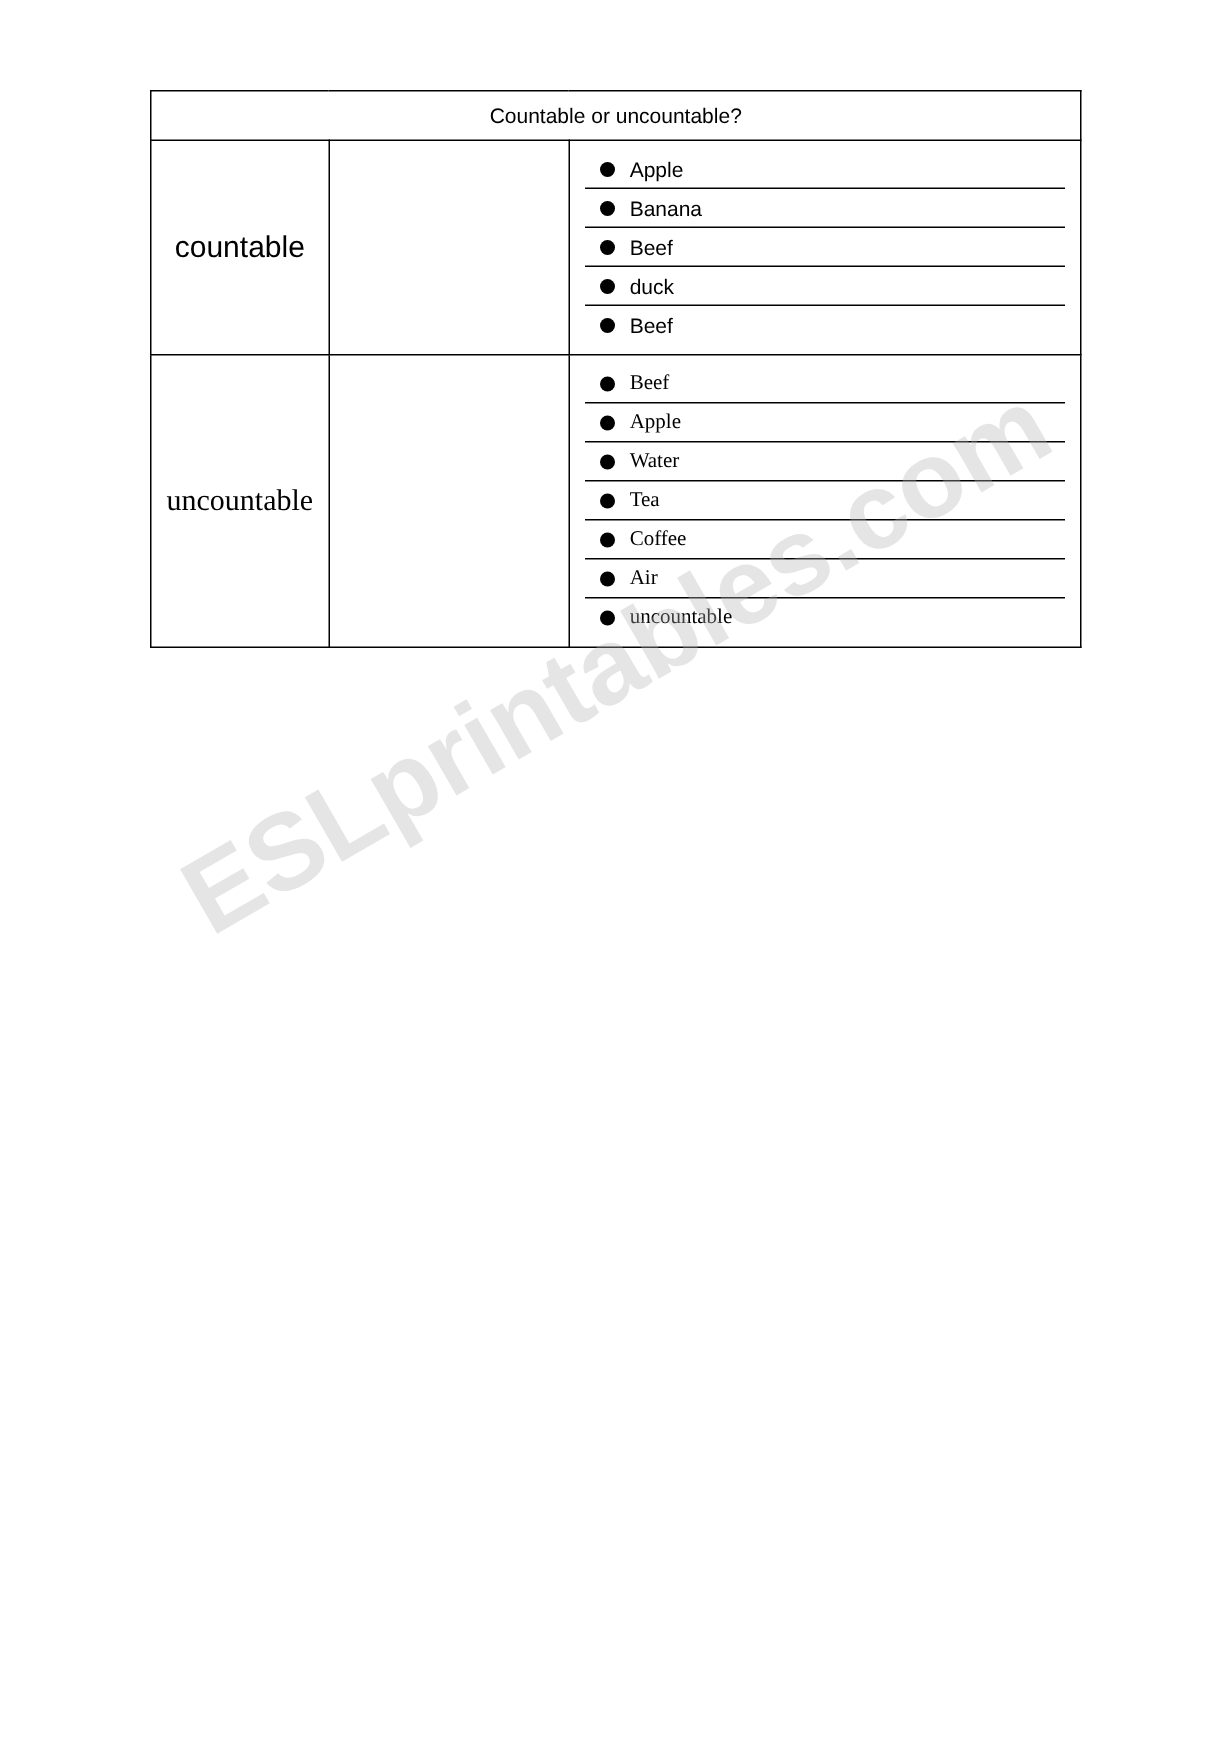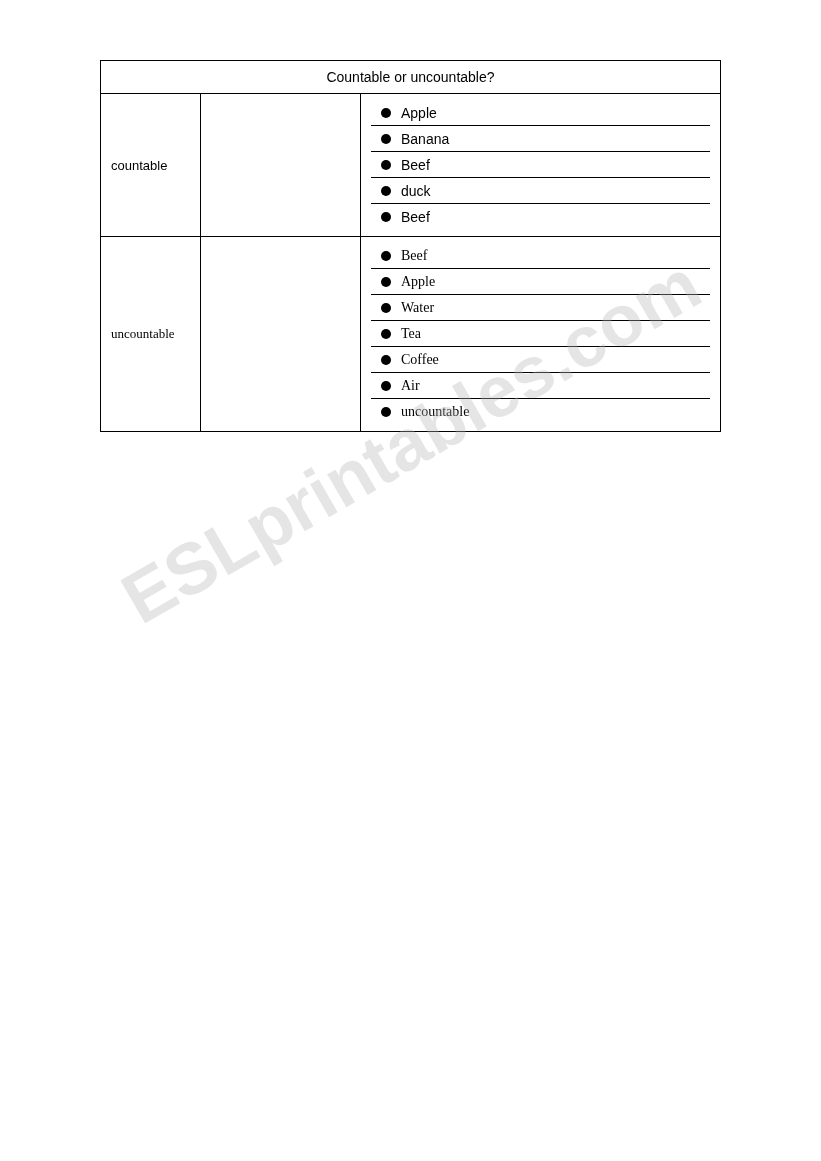--- a/index.html
+++ b/index.html
@@ -43,33 +43,34 @@
       width: 100%;
       border-collapse: collapse;
       border: 1px solid #000;
     }
 
     .worksheet-table th,
     .worksheet-table td {
       border: 1px solid #000;
       padding: 6px 10px;
       vertical-align: middle;
+      text-align: center;
     }
 
     .header-row th {
       font-weight: normal;
       font-size: 14px;
       padding: 8px;
     }
 
     .category-cell {
       width: 100px;
       text-align: left;
       vertical-align: middle;
-      font-size: 13px;
+      font-size: 20px;
     }
 
     .answer-cell {
       width: 160px;
       vertical-align: top;
     }
 
     .items-cell {
       vertical-align: top;
       padding: 0;

